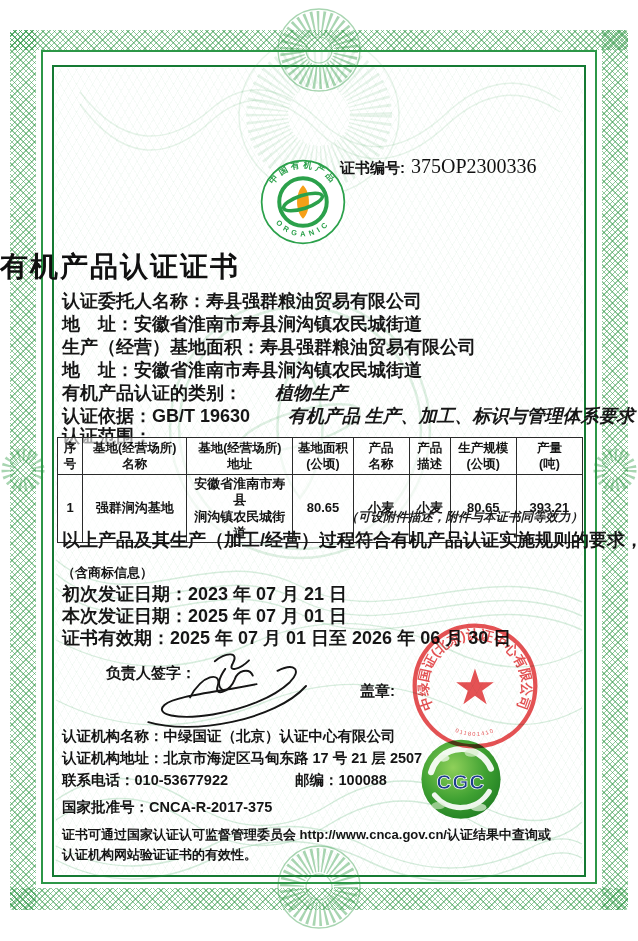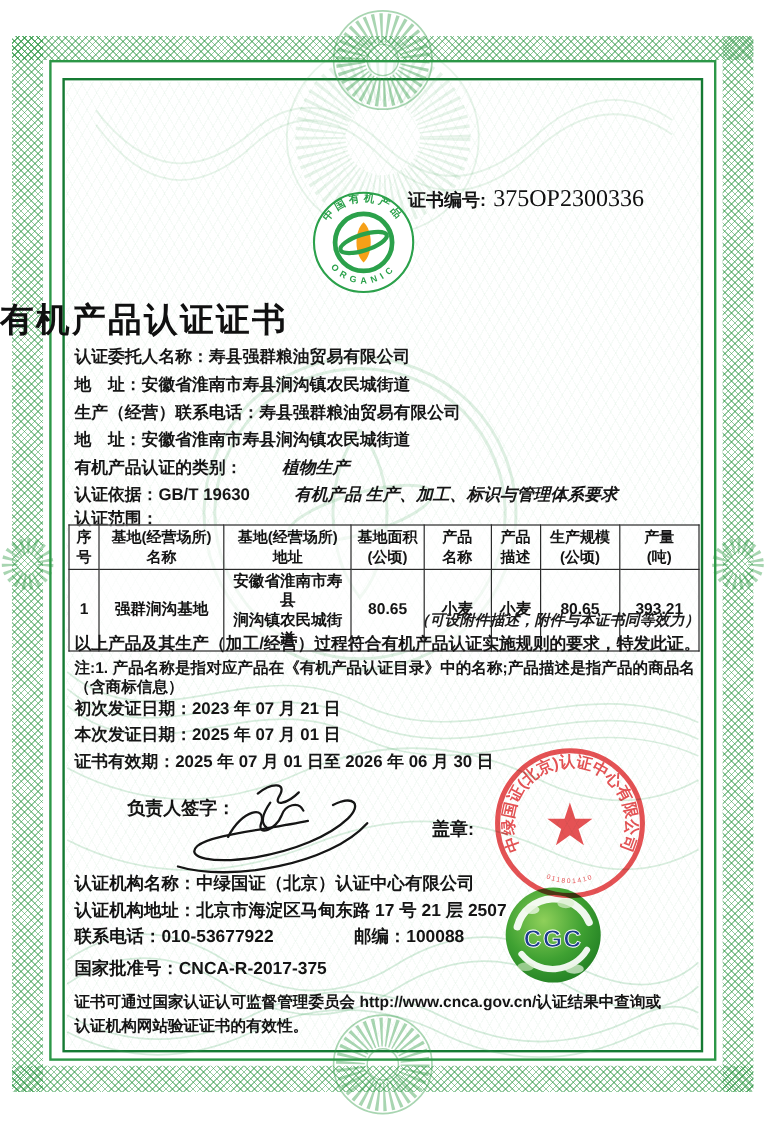--- a/index.html
+++ b/index.html
@@ -22,21 +22,21 @@
     background:
       repeating-linear-gradient(60deg, rgba(110,190,130,.06) 0 1px, transparent 1px 7px),
       repeating-linear-gradient(-60deg, rgba(110,190,130,.06) 0 1px, transparent 1px 7px);}
   svg{display:block;}
   
   .certno{position:absolute;top:155px;left:340px;display:flex;align-items:baseline;gap:6px;}
   .certno .lbl{font-size:15px;font-weight:bold;}
   .certno .num{font-family:"Liberation Serif","DejaVu Serif",serif;font-size:20px;color:#111;}
   .title{position:absolute;left:0;right:0;top:248px;
          font-size:28px;font-weight:bold;letter-spacing:2px;color:#101010;}
-  .tline{position:absolute;left:62px;font-size:14px;font-weight:bold;white-space:nowrap;color:#161616;}
+  .tline{position:absolute;left:62px;font-size:18px;font-weight:bold;white-space:nowrap;color:#161616;}
   .kai{font-style:italic;font-family:"Liberation Serif","DejaVu Serif",serif;font-weight:600;margin-left:33px;}
   table.scope{position:absolute;left:57px;top:437px;width:526px;border-collapse:collapse;
               table-layout:fixed;background:rgba(255,255,255,.6);}
   table.scope th,table.scope td{border:1.6px solid #2a2a2a;text-align:center;vertical-align:middle;
               white-space:pre-line;padding:1px 1px;}
   table.scope th{font-size:12.5px;font-weight:bold;height:34px;line-height:1.3;}
   table.scope td{font-size:13px;font-weight:bold;height:38px;line-height:1.25;}
   .attach{position:absolute;right:55px;top:509px;font-size:12.5px;color:#1c1c1c;}
   .small-note{font-size:13px;}
   .sigline{position:absolute;font-size:15px;font-weight:bold;}
@@ -128,21 +128,21 @@
 
   <div class="title" style="z-index:3;">有机产品认证证书</div>
 
   <div class="tline" style="top:289px;z-index:3;">
     <span>认证委托人名称：</span><span>寿县强群粮油贸易有限公司</span>
   </div>
   <div class="tline" style="top:312px;z-index:3;">
     <span>地　址：</span><span>安徽省淮南市寿县涧沟镇农民城街道</span>
   </div>
   <div class="tline" style="top:335px;z-index:3;">
-    <span>生产（经营）联系电话：</span><span>寿县强群粮油贸易有限公司</span>
+    <span>生产（经营）基地面积：</span><span>寿县强群粮油贸易有限公司</span>
   </div>
   <div class="tline" style="top:358px;z-index:3;">
     <span>地　址：</span><span>安徽省淮南市寿县涧沟镇农民城街道</span>
   </div>
   <div class="tline" style="top:381px;z-index:3;">
     <span>有机产品认证的类别：</span><span class="kai">植物生产</span>
   </div>
   <div class="tline" style="top:404px;z-index:3;">
     <span>认证依据：</span><span>GB/T 19630 </span><span class="kai">有机产品 生产、加工、标识与管理体系要求</span>
   </div>
@@ -190,21 +190,20 @@
       <td>小麦</td>
       <td>80.65</td>
       <td>393.21</td>
     </tr>
   </tbody>
     </table>
 
   <div class="attach kai" style="z-index:3;font-family:Liberation Mono, monospace;">（可设附件描述，附件与本证书同等效力）</div>
 
   <div class="tline" style="top:528px;z-index:3;">以上产品及其生产（加工/经营）过程符合有机产品认证实施规则的要求，特发此证。</div>
-  <div class="tline small-note" style="top:548px;z-index:3;">注:1. 产品名称是指对应产品在《有机产品认证目录》中的名称;产品描述是指产品的商品名</div>
   <div class="tline small-note" style="top:564px;z-index:3;">（含商标信息）</div>
 
   <div class="tline" style="top:582px;z-index:3;text-align:right;">
     <span>初次发证日期：</span><span>2023 年 07 月 21 日</span>
   </div>
   <div class="tline" style="top:604px;z-index:3;">
     <span>本次发证日期：</span><span>2025 年 07 月 01 日</span>
   </div>
   <div class="tline" style="top:626px;z-index:3;">
     <span>证书有效期：</span><span>2025 年 07 月 01 日至 2026 年 06 月 30 日</span>

